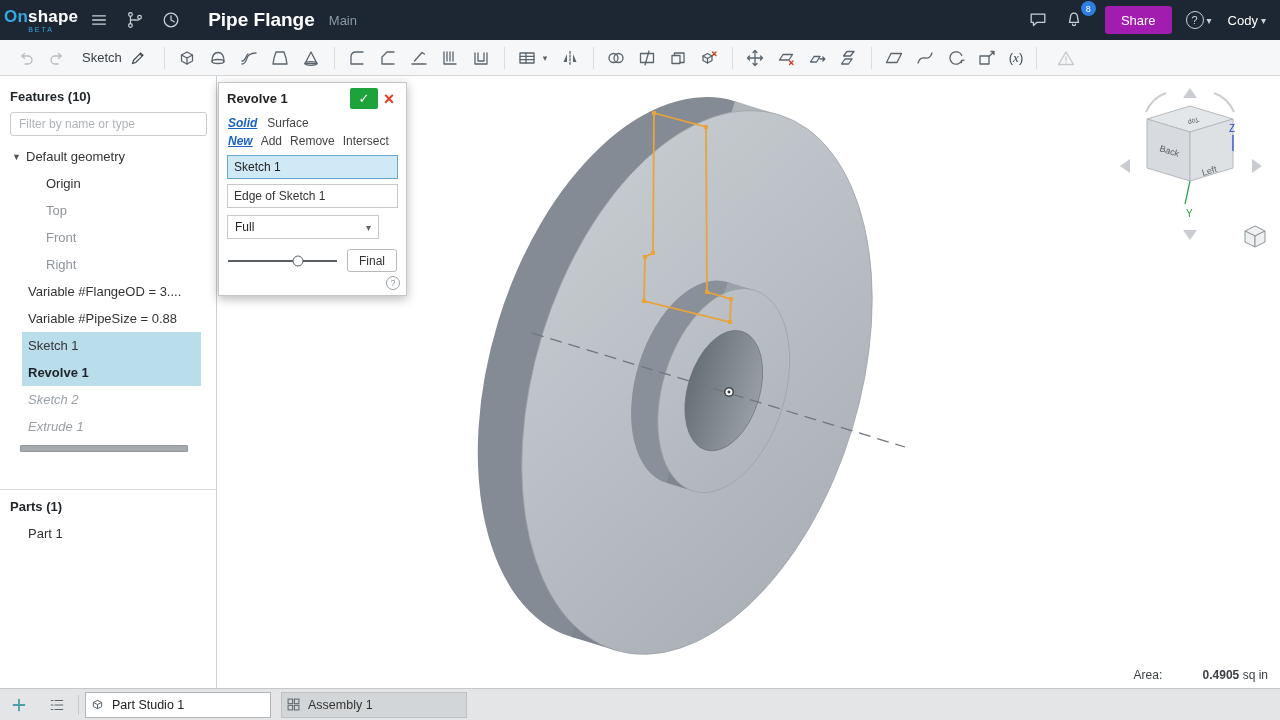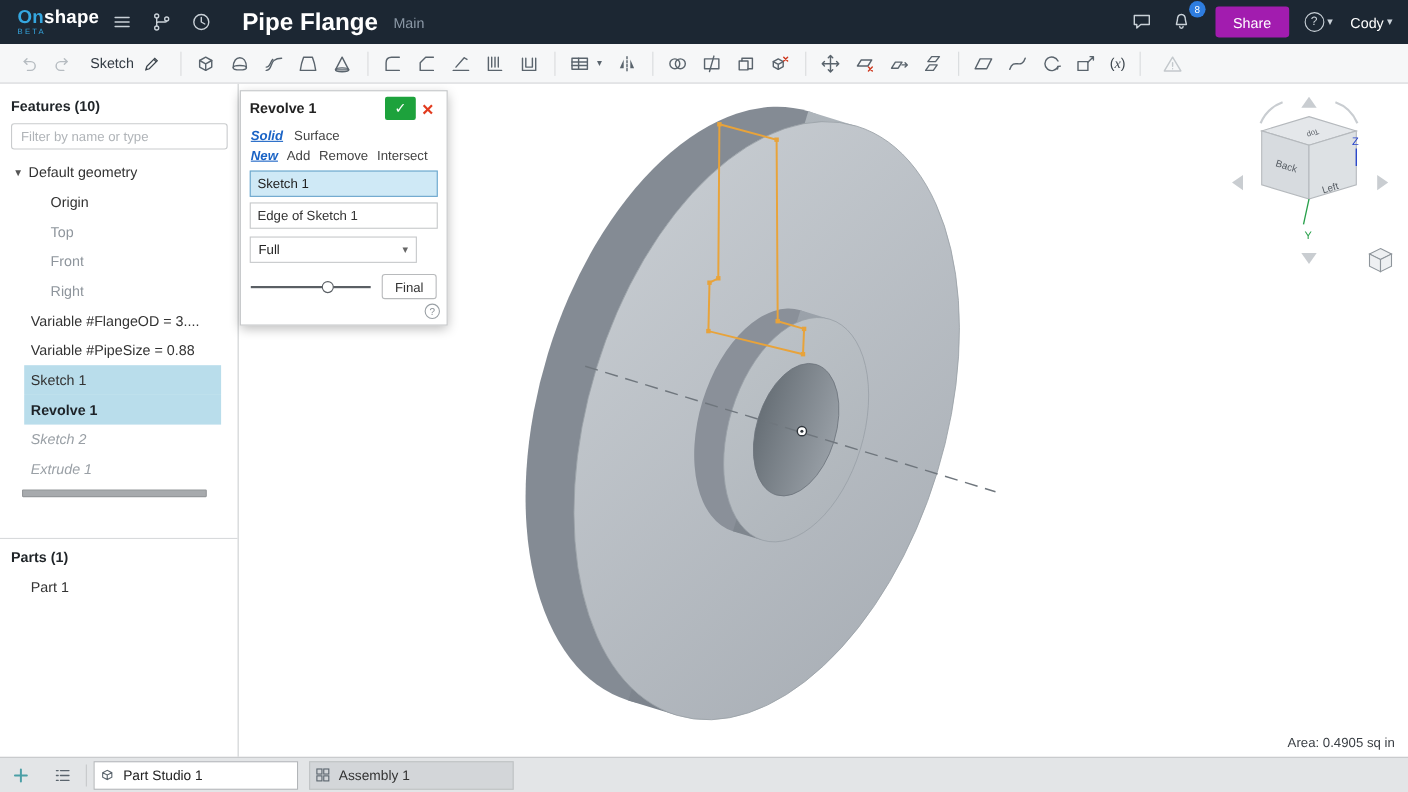--- a/index.html
+++ b/index.html
@@ -1,26 +1,26 @@
 <!DOCTYPE html>
 <html><head>
 <meta charset="utf-8">
 <style>
   * { margin:0; padding:0; box-sizing:border-box; }
   html,body { width:1280px; height:720px; overflow:hidden; font-family:"Liberation Sans","DejaVu Sans",sans-serif; cursor:default; background:#fff; }
 
   
   .topbar { position:absolute; top:0; left:0; right:0; height:40px; background:#1c2733; display:flex; align-items:center; color:#fff; z-index:30; }
-  .logo { margin-left:16px; line-height:1; }
+  .logo { margin-left:4px; line-height:1;text-align:center; }
   .logo .word { font-size:17px; font-weight:bold; letter-spacing:0.2px; }
   .logo .on { color:#35a7e0; }
   .logo .beta { display:block; font-size:7px; letter-spacing:2px; color:#35a7e0; margin-top:1px; }
   .tb-icon { width:30px; height:30px; display:flex; align-items:center; justify-content:center; margin-left:6px; border-radius:3px; }
   .tb-icon svg { stroke:#c9d1d8; fill:none; stroke-width:1.4; stroke-linecap:round; stroke-linejoin:round; }
-  .doc-title { margin-left:22px; font-size:22px; font-weight:bold; }
+  .doc-title { margin-left:22px; font-size:19px; font-weight:bold; }
   .doc-workspace { margin-left:14px; font-size:13px; color:#8b98a6; }
   .topbar-right { margin-left:auto; display:flex; align-items:center; margin-right:14px; }
   .badge-wrap { position:relative; }
   .badge { position:absolute; top:-4px; right:-7px; background:#2e7de0; color:#fff; font-size:9px; min-width:15px; height:15px; border-radius:8px; display:flex; align-items:center; justify-content:center; padding:0 3px; }
   .share-btn { margin-left:16px; background:#a21caf; color:#fff; font-size:13px; height:28px; padding:0 16px; border:none; border-radius:3px; display:flex; align-items:center; cursor:pointer; }
   .help-wrap { margin-left:14px; display:flex; align-items:center; color:#c9d1d8; }
   .circle-q { width:18px; height:18px; border:1.4px solid #c9d1d8; border-radius:50%; font-size:11px; display:flex; align-items:center; justify-content:center; }
   .caret { font-size:10px; color:#c9d1d8; margin-left:3px; }
   .user-menu { margin-left:16px; font-size:13px; display:flex; align-items:center; }
 
@@ -74,21 +74,21 @@
   .track { position:relative; flex:1; height:2px; background:#5a5f64; }
   .knob { position:absolute; left:64%; top:50%; width:11px; height:11px; background:#fff; border:1.5px solid #5a5f64; border-radius:50%; transform:translate(-50%,-50%); cursor:pointer; }
   .final-btn { height:23px; padding:0 11px; border:1px solid #b8babc; background:#fff; border-radius:3px; font-size:12px; color:#333; cursor:pointer; font-family:inherit; }
   .dlg-help { display:flex; justify-content:flex-end; padding:2px 6px 5px; }
   .dlg-help .q { width:14px; height:14px; border:1px solid #9aa0a5; border-radius:50%; color:#8a9096; font-size:9px; display:flex; align-items:center; justify-content:center; cursor:pointer; }
 
   
   .viewport { position:absolute; top:76px; left:218px; right:0; bottom:32px; background:#fff; overflow:hidden; }
   .viewport svg.scene { position:absolute; inset:0; width:100%; height:100%; }
   .area-readout { position:absolute; right:12px; bottom:6px; font-size:12px; color:#3a3f44; }
-  .area-readout b { font-weight:normal; }
+  .area-readout b { font-weight:bold;margin-left:37px; }
 
   
   .bottombar { position:absolute; left:0; right:0; bottom:0; height:32px; background:#e3e5e7; border-top:1px solid #c6c8ca; display:flex; align-items:center; z-index:30; }
   .bb-btn { width:38px; height:28px; display:flex; align-items:center; justify-content:center; cursor:pointer; }
   .bb-btn svg { stroke-linecap:round; }
   .bb-sep { width:1px; height:20px; background:#c6c8ca; margin:0 6px 0 2px; }
   .tab { height:26px; display:flex; align-items:center; gap:7px; padding:0 4px; min-width:186px; background:#fff; border:1px solid #b2b5b8; font-size:12.5px; color:#222; margin-right:10px; cursor:pointer; }
   .tab svg { stroke:#5a646d; fill:none; stroke-width:1.2; }
   .tab.inactive { background:#d3d6d9; border-color:#bfc2c4; color:#333; }
 </style>

